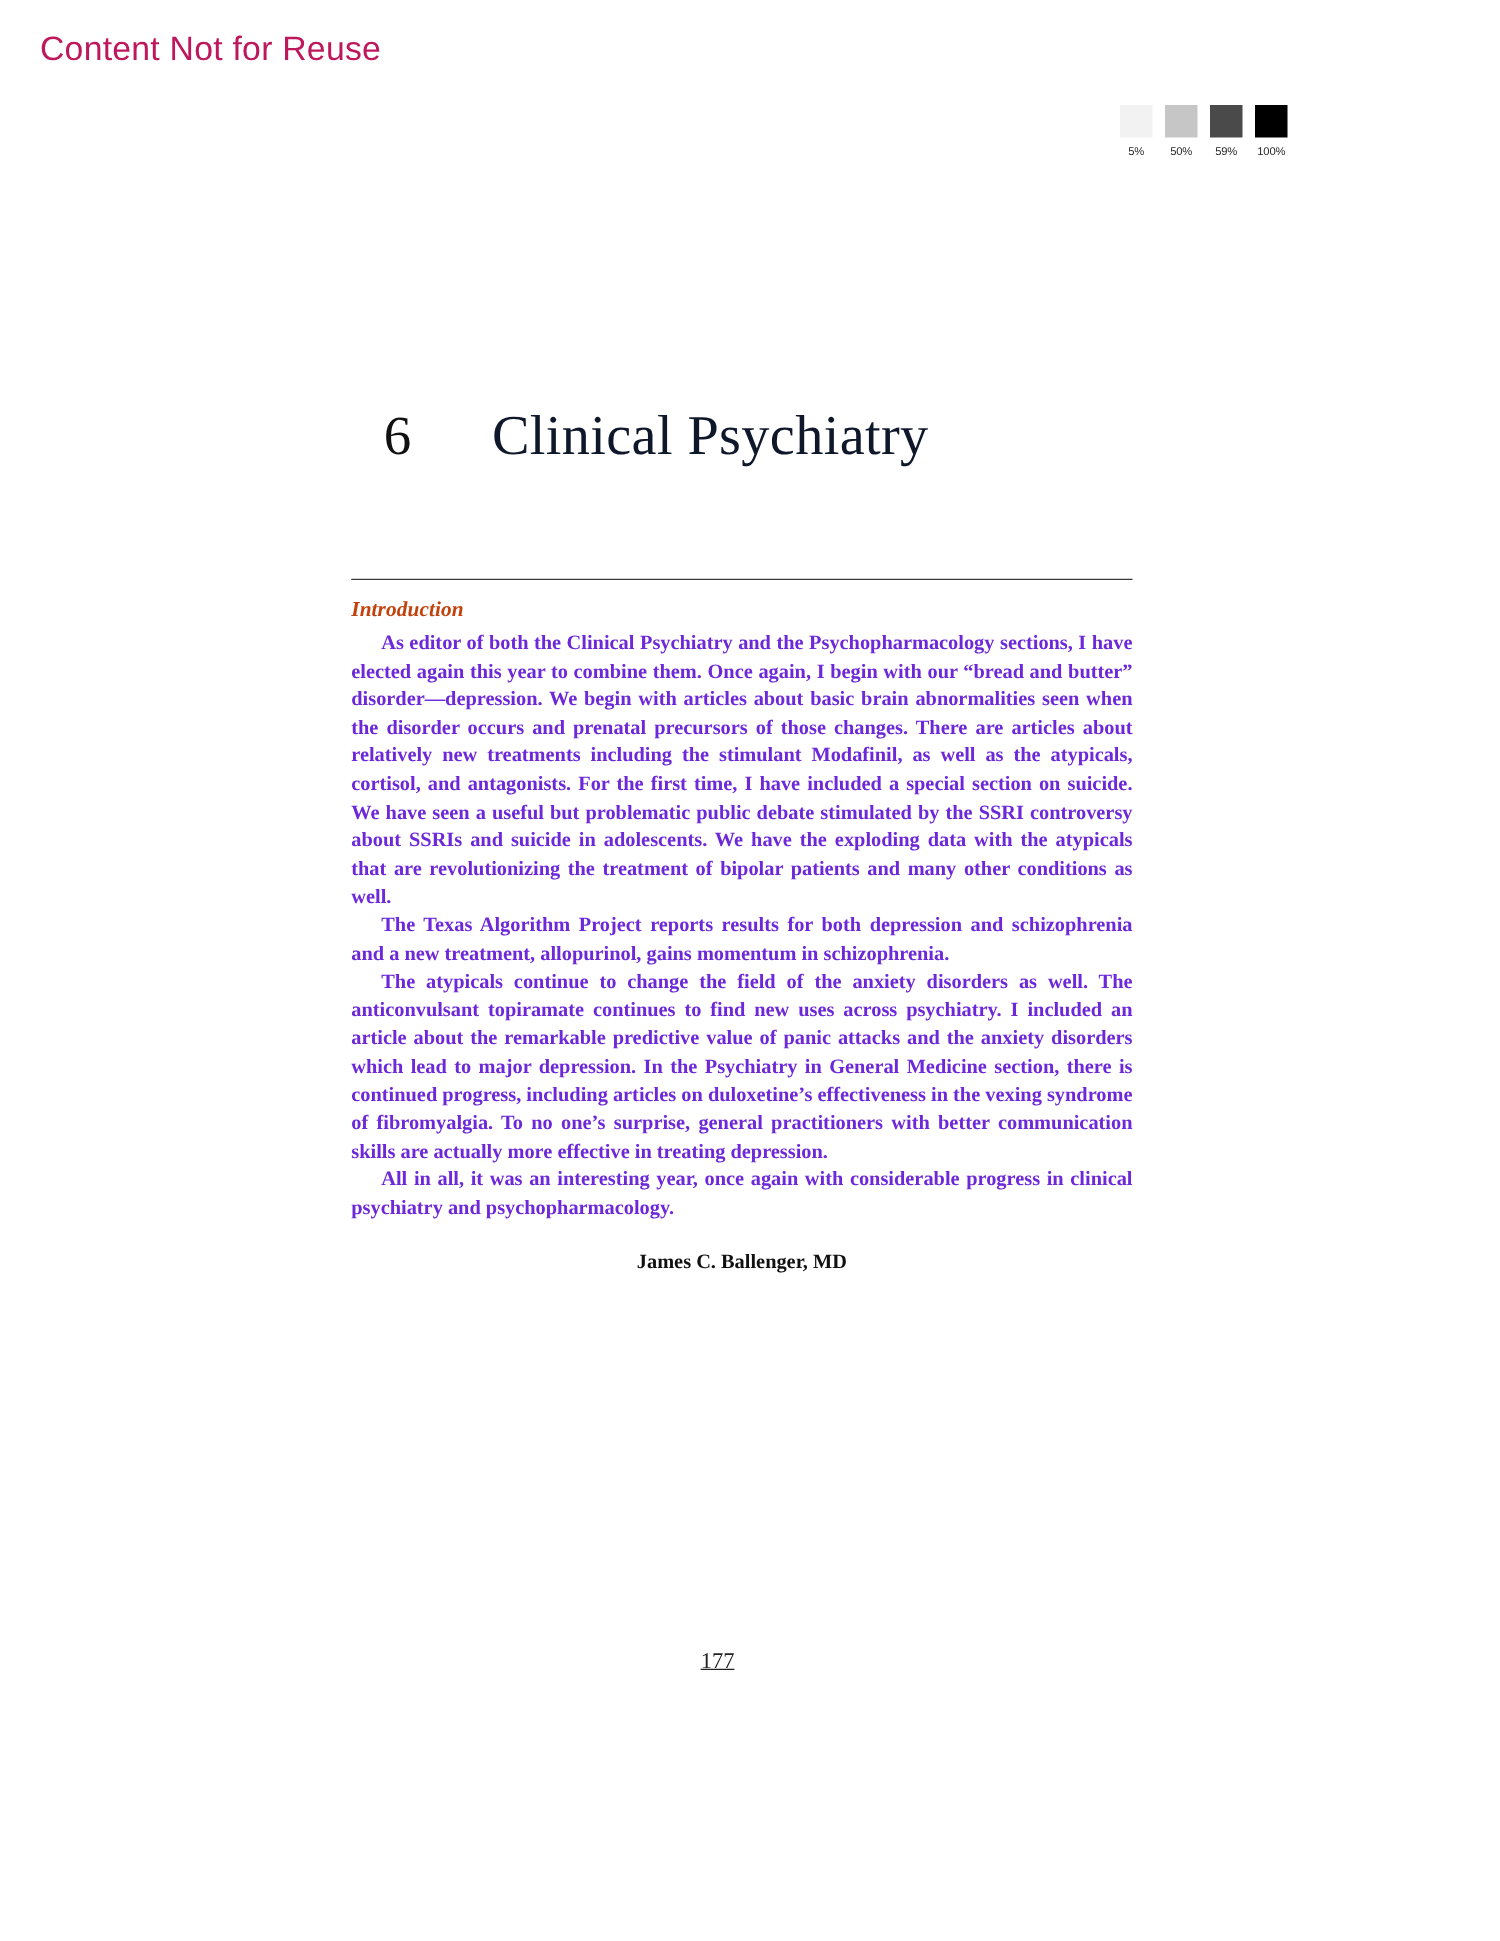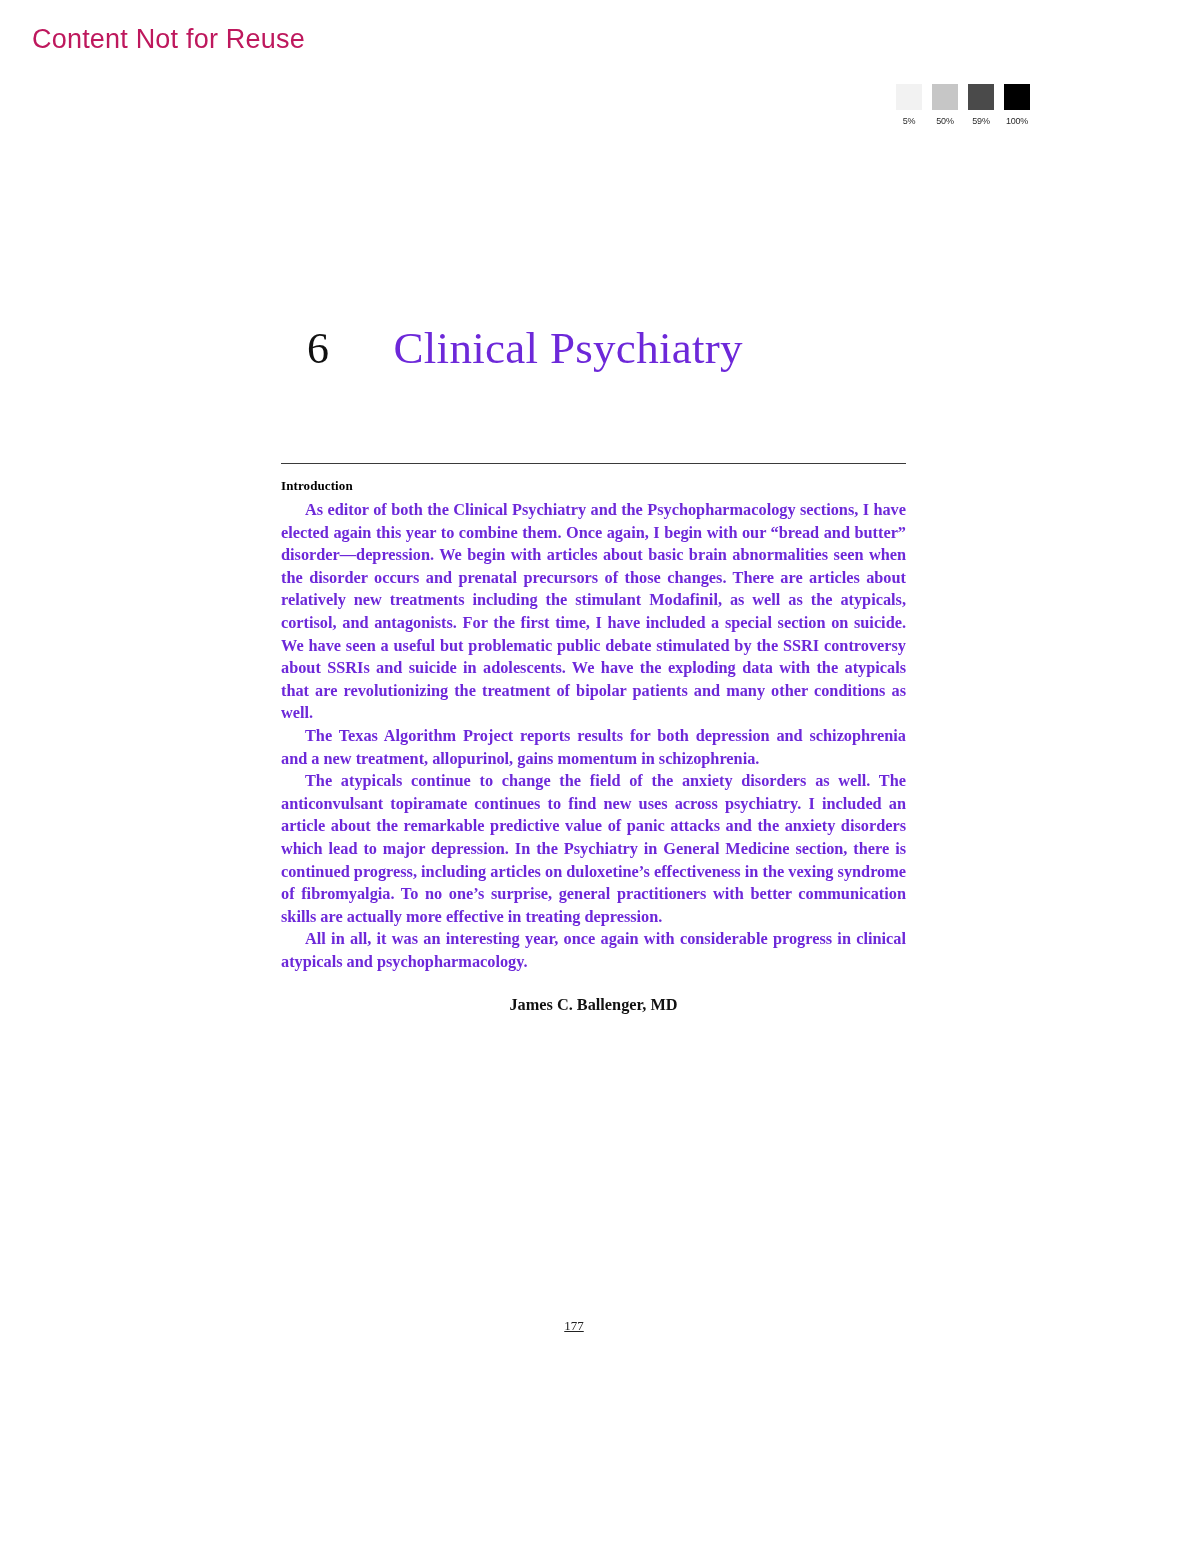--- a/index.html
+++ b/index.html
@@ -69,45 +69,46 @@
   }
   .chapter-number {
     font-size: 44px;
     font-weight: 400;
     color: #111;
     letter-spacing: 0.5px;
   }
   .chapter-title {
     font-size: 45px;
     font-weight: 400;
-    color: #6d28d9;
+    color: #0f172a;
     margin-left: 64px;
     letter-spacing: 0.3px;
     text-align: right;
   }
 
   
   .column {
     position: absolute;
     top: 463px;
     left: 281px;
     width: 625px;
   }
   .rule {
     border: 0;
     border-top: 1.2px solid #3a3a3a;
     margin: 0 0 14px 0;
     width: 100%;
   }
   .section-title {
-    font-size: 13px;
+    font-size: 17px;
     font-weight: bold;
-    color: #000000;
+    color: #c2410c;
     margin: 0 0 5px 0;
     letter-spacing: 0.1px;
+    font-style: italic;
   }
   p.body {
     font-size: 16.3px;
     line-height: 22.6px;
     text-align: justify;
     text-justify: inter-word;
     margin: 0;
     text-indent: 24px;
     color: #6d28d9;
     hyphens: manual;
@@ -121,21 +122,21 @@
     color: #111;
   }
 
   
   .folio {
     position: absolute;
     top: 1318px;
     left: 0;
     width: 1148px;
     text-align: center;
-    font-size: 13px;
+    font-size: 18px;
     color: #222;
     text-decoration: underline;
   }
 </style>
 </head>
 <body>
 
 <div class="page">
 
   <div class="watermark">Content Not for Reuse</div>
@@ -163,19 +164,19 @@
     <span class="chapter-number">6</span>
     <span class="chapter-title">Clinical Psychiatry</span>
   </div>
 
   <div class="column">
     <hr class="rule">
     <div class="section-title">Introduction</div>
     <p class="body">As editor of both the Clinical Psychiatry and the Psychopharmacology sections, I have elected again this year to combine them. Once again, I begin with our “bread and butter” disorder—depression. We begin with articles about basic brain abnormalities seen when the disorder occurs and prenatal precursors of those changes. There are articles about relatively new treatments including the stimulant Modafinil, as well as the atypicals, cortisol, and antagonists. For the first time, I have included a special section on suicide. We have seen a useful but problematic public debate stimulated by the SSRI controversy about SSRIs and suicide in adolescents. We have the exploding data with the atypicals that are revolutionizing the treatment of bipolar patients and many other conditions as well.</p>
     <p class="body">The Texas Algorithm Project reports results for both depression and schizophrenia and a new treatment, allopurinol, gains momentum in schizophrenia.</p>
     <p class="body">The atypicals continue to change the field of the anxiety disorders as well. The anticonvulsant topiramate continues to find new uses across psychiatry. I included an article about the remarkable predictive value of panic attacks and the anxiety disorders which lead to major depression. In the Psychiatry in General Medicine section, there is continued progress, including articles on duloxetine’s effectiveness in the vexing syndrome of fibromyalgia. To no one’s surprise, general practitioners with better communication skills are actually more effective in treating depression.</p>
-    <p class="body">All in all, it was an interesting year, once again with considerable progress in clinical atypicals and psychopharmacology.</p>
+    <p class="body">All in all, it was an interesting year, once again with considerable progress in clinical psychiatry and psychopharmacology.</p>
     <div class="signature">James C. Ballenger, MD</div>
   </div>
 
   <div class="folio">177</div>
 
 </div>
 
 </body></html>

